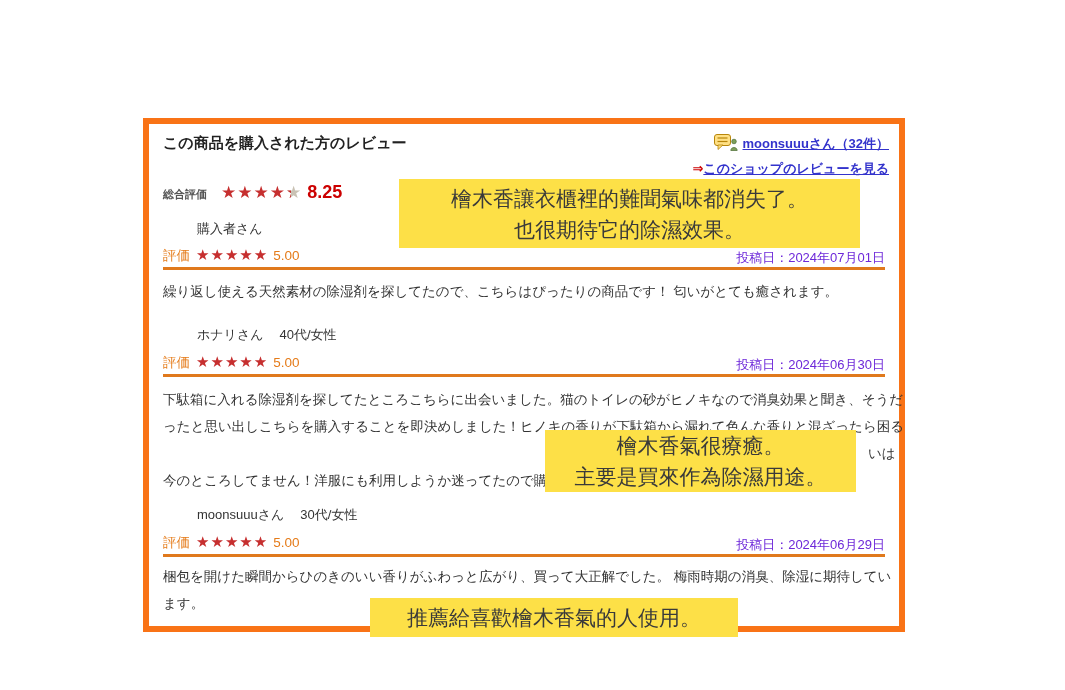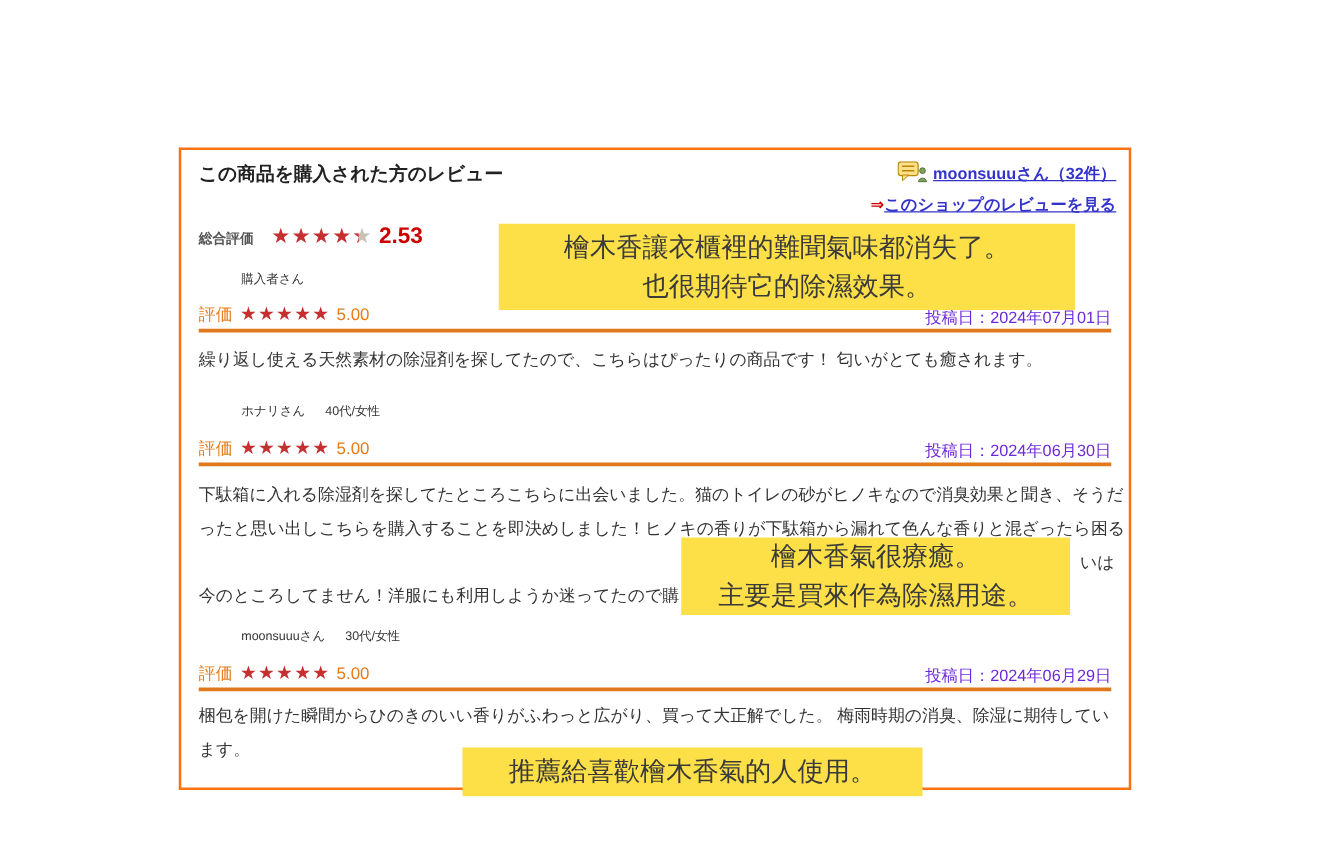--- a/index.html
+++ b/index.html
@@ -4,37 +4,37 @@
 <style>
   * { margin:0; padding:0; box-sizing:border-box; }
   html,body { width:1065px; height:690px; background:#ffffff;
     font-family:"Liberation Sans","DejaVu Sans",sans-serif; color:#333; }
   #stage { position:relative; width:1065px; height:690px; background:#fff; overflow:hidden; }
 
   .page-title { position:absolute; left:0; top:52px; width:1065px; text-align:center;
     font-size:38px; font-weight:300; color:#111; letter-spacing:3px; }
 
   .panel { position:absolute; left:143px; top:118px; width:762px; height:514px;
-    background:#fff; border:2px solid #f97316; }
+    background:#fff; border:6px solid #f97316; }
 
   .hdr { position:absolute; left:14px; top:10px; font-size:15px; font-weight:bold; color:#222; white-space:nowrap; }
 
   .links { position:absolute; right:10px; top:8px; text-align:right; line-height:22px; white-space:nowrap; }
   .links a { color:#3333cc; font-size:13px; font-weight:bold; text-decoration:underline; cursor:pointer; }
   .bubble-icon { display:inline-block; vertical-align:-3px; margin-right:4px; }
   .red-arrow { color:#cc0000; font-weight:bold; font-size:13px; }
 
   .overall { position:absolute; left:14px; top:58px; white-space:nowrap; }
   .overall-label { font-size:11px; font-weight:bold; color:#555; margin-right:14px; }
   .stars { color:#c62f2f; font-size:17px; letter-spacing:1px; }
   .star-partial { position:relative; display:inline-block; color:#c9c2b4; font-size:17px; }
   .star-partial .sp-fill { position:absolute; left:0; top:0; width:35%; overflow:hidden; color:#c62f2f; }
   .overall-score { font-size:18px; font-weight:bold; color:#cc0000; margin-left:6px; }
 
-  .rev-name { position:absolute; left:26px; font-size:10px; color:#333; white-space:nowrap;padding-left:22px; }
+  .rev-name { position:absolute; left:26px; font-size:13px; color:#333; white-space:nowrap;padding-left:22px; }
   .rev-name .profile { margin-left:16px; }
 
   .rate-row { position:absolute; left:14px; white-space:nowrap; }
   .rate-label { color:#e57b19; font-size:13.5px; margin-right:6px; }
   .rate-stars { color:#c62f2f; font-size:15px; letter-spacing:1px; }
   .rate-score { color:#e57b19; font-size:13.5px; margin-left:5px; }
 
   .rev-date { position:absolute; right:14px; font-size:13px; color:#6d28d9; white-space:nowrap; }
 
   .divider { position:absolute; left:14px; right:14px; height:3px; background:#e0791c; }
@@ -69,21 +69,21 @@
             <path d="M16.8 16.5 c0-4 6.4-4 6.4 0 z" fill="#7da05a" stroke="#4c6b33" stroke-width="0.7"></path>
           </svg>
         </span><a>moonsuuuさん（32件）</a>
       </div>
       <div>
         <span class="red-arrow">⇒</span><a>このショップのレビューを見る</a>
       </div>
     </div>
 
     <div class="overall">
-      <span class="overall-label">総合評価</span><span class="stars">★★★★</span><span class="star-partial"><span>★</span><span class="sp-fill">★</span></span><span class="overall-score">2.53</span>
+      <span class="overall-label">総合評価</span><span class="stars">★★★★</span><span class="star-partial"><span>★</span><span class="sp-fill">★</span></span><span class="overall-score">8.25</span>
     </div>
 
     <div class="rev-name" style="top:96px">
       <span>購入者さん</span>
     </div>
     <div class="rate-row" style="top:122px">
       <span class="rate-label">評価</span><span class="rate-stars">★★★★★</span><span class="rate-score">5.00</span>
     </div>
     <div class="rev-date" style="top:125px">投稿日：2024年07月01日</div>
     <div class="divider" style="top:143px"></div>

